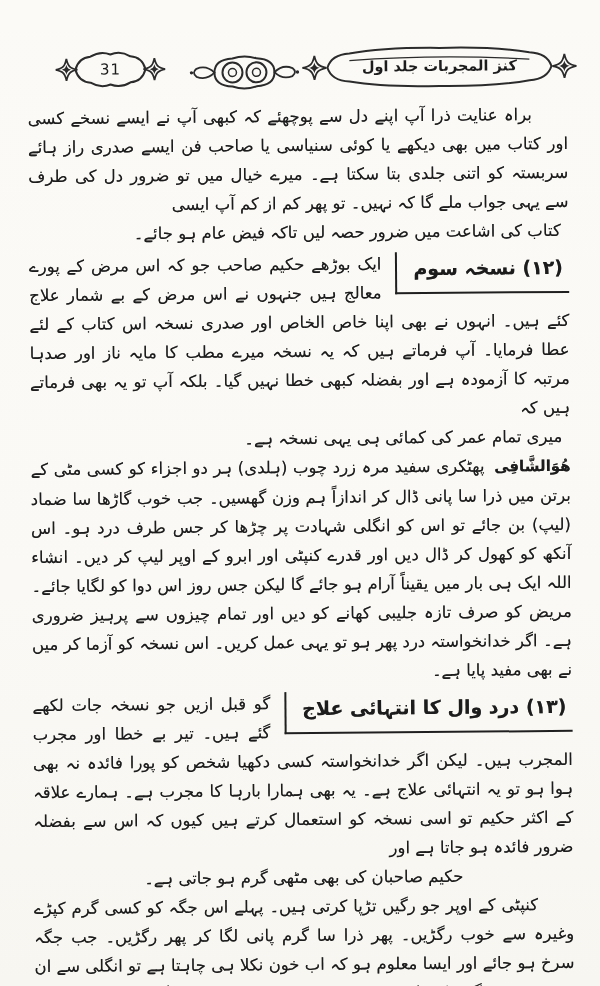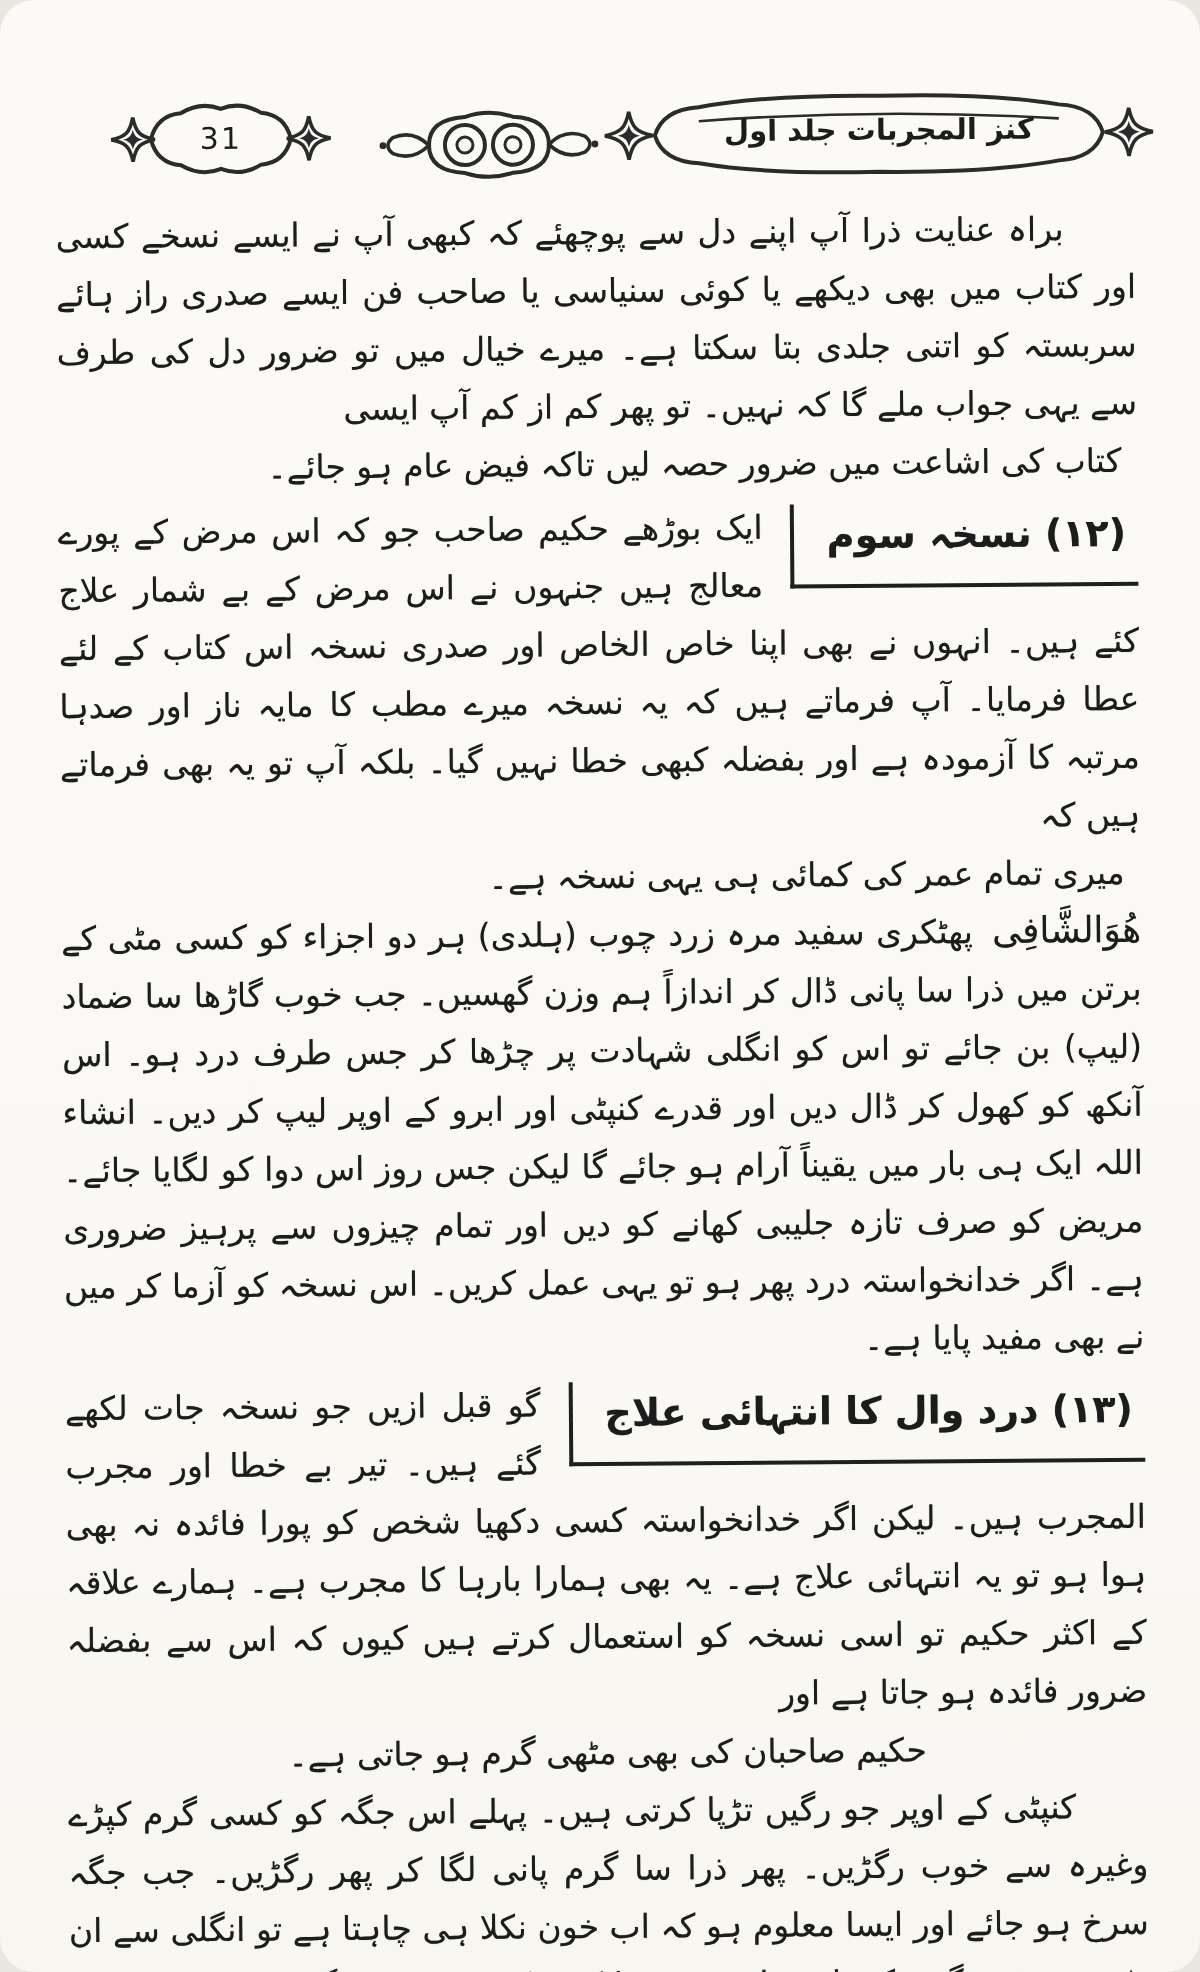--- a/index.html
+++ b/index.html
@@ -1,20 +1,20 @@
 <!DOCTYPE html>
 <html lang="ur"><head>
 <meta charset="utf-8">
 <style>
   html,body{margin:0;padding:0;}
   body{background:#e9e7e2;font-family:"DejaVu Sans",sans-serif;}
   .page{
     position:relative;width:600px;height:986px;margin:0 auto;
     background:linear-gradient(180deg,#fbfaf7 0%,#faf9f5 60%,#f7f6f1 100%);
-    overflow:hidden;color:#1c1c1c;border-radius:17px;
+    overflow:hidden;color:#1c1c1c;
   }
   .scan-tilt{position:absolute;inset:0;transform:rotate(-0.45deg);transform-origin:50% 40%;}
 
   
   .header{position:absolute;top:36px;left:0;right:0;height:64px;}
   .cartouche{position:absolute;}
   .cartouche svg{display:block;width:100%;height:100%;}
   .cart-left{left:58px;top:8px;width:110px;height:48px;}
   .cart-mid{left:190px;top:14px;width:114px;height:44px;}
   .cart-right{left:304px;top:2px;width:276px;height:60px;}
@@ -41,21 +41,21 @@
     border-left:2.5px solid #1f1f1f;
     border-bottom:2.5px solid #1f1f1f;
     padding:1px 6px 9px 16px;
     margin:3px 0 4px 14px;
     font-size:19px;font-weight:bold;line-height:30px;
     white-space:nowrap;
   }
   .closing-right{text-align:right;padding-right:8px;}
   .closing-center{text-align:center;}
   .invocation{
-    font-weight:normal;font-size:18px;letter-spacing:-0.5px;
+    font-weight:bold;font-size:15px;letter-spacing:-0.5px;
     padding-left:4px;
   }
   .rx{margin-top:4px;}
 </style>
 </head>
 <body>
 
 <div class="page">
   <div class="scan-tilt">
 

